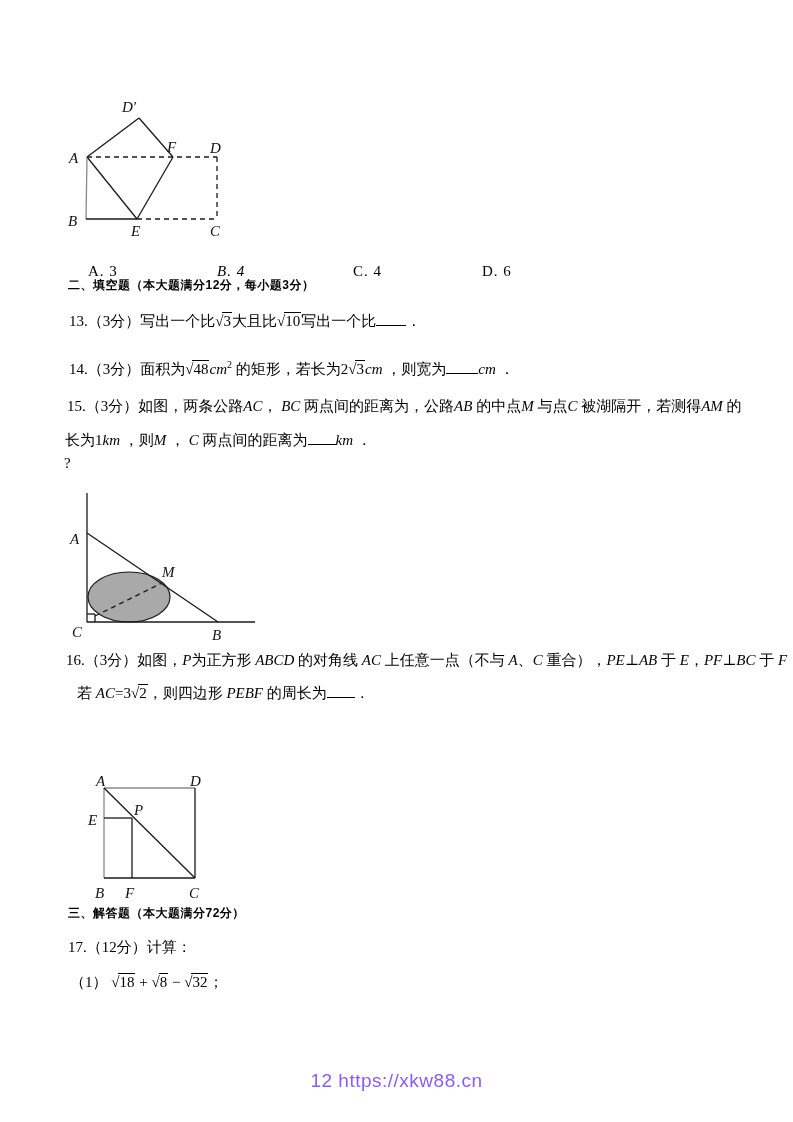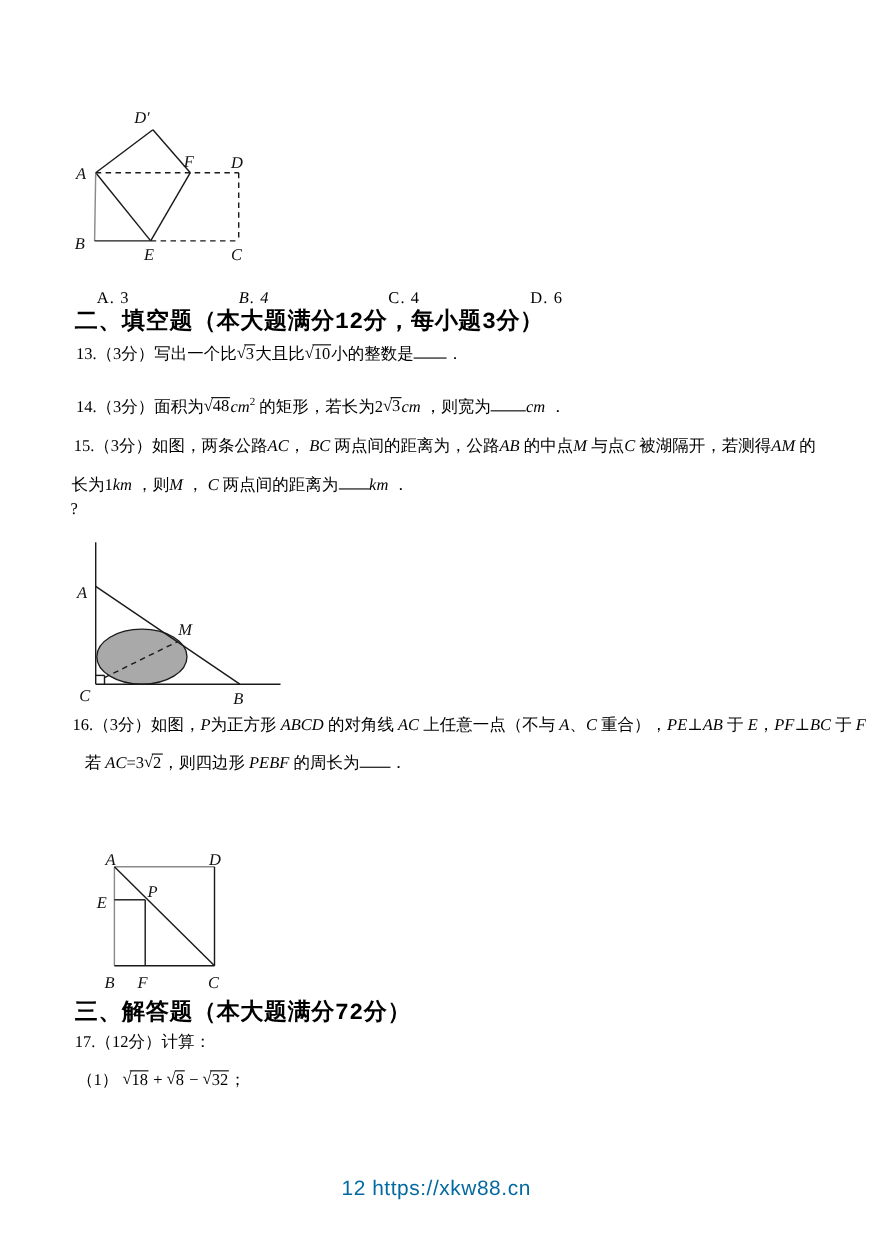--- a/index.html
+++ b/index.html
@@ -9,43 +9,43 @@
     background:#ffffff;
     color:#000;
     font-family:"Liberation Serif","DejaVu Serif",serif;
     font-size:15px;
     overflow:hidden;
   }
   .abs{position:absolute;white-space:nowrap;}
   .rich-line{position:absolute;white-space:nowrap;line-height:1.35;}
   .heading{
     position:absolute;white-space:nowrap;
-    font-family:Liberation Mono, monospace;
-    font-weight:bold;font-size:21px;letter-spacing:0.5px;
+    font-family:Liberation Sans, sans-serif;
+    font-weight:bold;font-size:12px;letter-spacing:0.5px;
   }
   .mi{font-style:italic;font-family:"Liberation Serif","DejaVu Serif",serif;}
   .sqrt{white-space:nowrap;}
   .rsign{display:inline-block;transform:translateY(-0.5px);}
   .rad{border-top:1.2px solid #000;padding:0 1px;margin-left:-1px;}
   .blank{
     display:inline-block;height:0.95em;vertical-align:baseline;
     border-bottom:1.1px solid #000;width:30px;
   }
   sup{font-size:10px;line-height:0;}
   .option{position:absolute;white-space:nowrap;letter-spacing:1px;margin-top:15px;}
   .fig{position:absolute;}
   .fig svg{display:block;overflow:visible;}
   .fig-label{
     font-family:"Liberation Serif","DejaVu Serif",serif;
     font-style:italic;font-size:15px;fill:#111;
   }
   .footer{
     position:absolute;left:0;right:0;text-align:center;
     font-family:"Liberation Sans","DejaVu Sans",sans-serif;
-    font-size:19px;color:#0369a1;letter-spacing:0.5px;
+    font-size:19px;color:#8b5cf6;letter-spacing:0.5px;
   }
 </style>
 </head>
 <body>
 
 <div class="page">
 
   <div class="fig" style="left:60px;top:95px;">
       <svg width="190" height="152">
         <line x1="27" y1="62" x2="79" y2="23" stroke="#1a1a1a" stroke-width="1.3"></line>
@@ -69,21 +69,21 @@
 
   <div>
     <span class="option" style="left:88px;top:248px;">A. 3</span>
     <span class="option" style="left:217px;top:248px;font-style:italic;">B. 4</span>
     <span class="option" style="left:353px;top:248px;">C. 4</span>
     <span class="option" style="left:482px;top:248px;">D. 6</span>
   </div>
 
   <div class="heading" style="left:68px;top:277px;">二、填空题（本大题满分12分，每小题3分）</div>
 
-  <div class="rich-line" style="left:69px;top:311px;"><span>13.（3分）写出一个比</span><span class="sqrt"><span class="rsign">√</span><span class="rad">3</span></span><span>大且比</span><span class="sqrt"><span class="rsign">√</span><span class="rad">10</span></span><span>小的整数是</span><span class="blank" style="width: 30px;"></span><span>．</span></div>
+  <div class="rich-line" style="left:69px;top:311px;"><span>13.（3分）写出一个比</span><span class="sqrt"><span class="rsign">√</span><span class="rad">3</span></span><span>大且比</span><span class="sqrt"><span class="rsign">√</span><span class="rad">10</span></span><span>写出一个比</span><span class="blank" style="width: 30px;"></span><span>．</span></div>
 
   <div class="rich-line" style="left:69px;top:359px;"><span>14.（3分）面积为</span><span class="sqrt"><span class="rsign">√</span><span class="rad">48</span></span><span class="mi">cm</span><sup>2</sup><span> 的矩形，若长为2</span><span class="sqrt"><span class="rsign">√</span><span class="rad">3</span></span><span class="mi">cm</span><span> ，则宽为</span><span class="blank" style="width: 32px;"></span><span class="mi">cm</span><span> ．</span></div>
 
   <div class="rich-line" style="left:67px;top:396px;"><span>15.（3分）如图，两条公路</span><span class="mi">AC</span><span>， </span><span class="mi">BC</span><span> 两点间的距离为，公路</span><span class="mi">AB</span><span> 的中点</span><span class="mi">M</span><span> 与点</span><span class="mi">C</span><span> 被湖隔开，若测得</span><span class="mi">AM</span><span> 的</span></div>
   <div class="rich-line" style="left:65px;top:430px;"><span>长为1</span><span class="mi">km</span><span> ，则</span><span class="mi">M</span><span> ， </span><span class="mi">C</span><span> 两点间的距离为</span><span class="blank" style="width: 28px;"></span><span class="mi">km</span><span> ．</span></div>
   <div class="abs" style="left:64px;top:455px;">?</div>
 
   <div class="fig" style="left:50px;top:480px;">
       <svg width="285" height="166">
         <ellipse cx="79" cy="117" rx="41" ry="25" fill="#a9a9a9" stroke="#1a1a1a" stroke-width="1.2"></ellipse>

